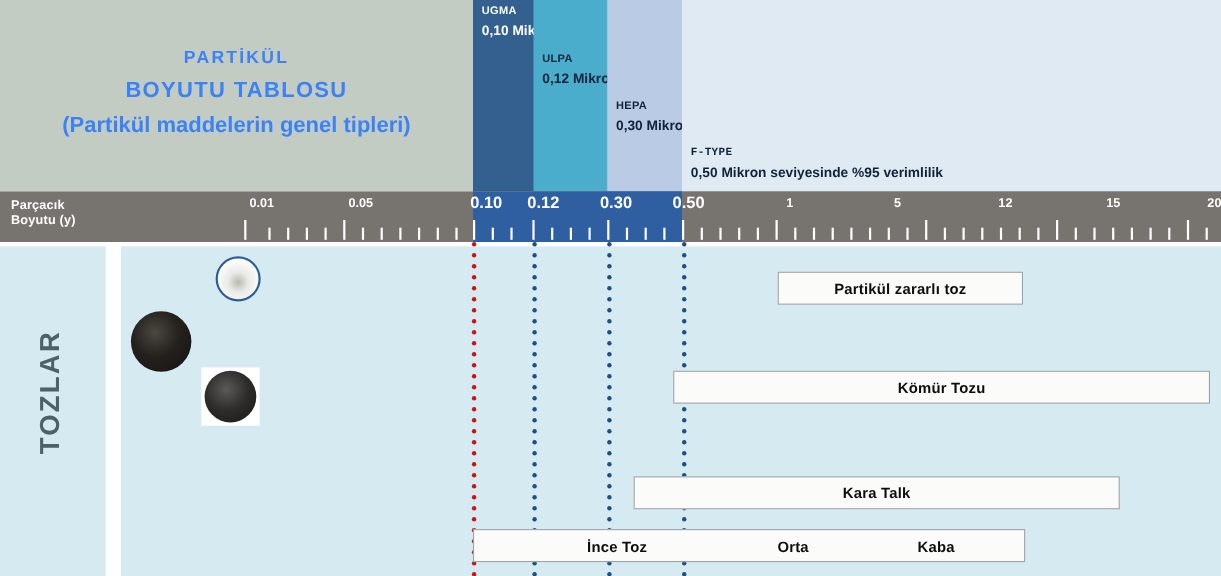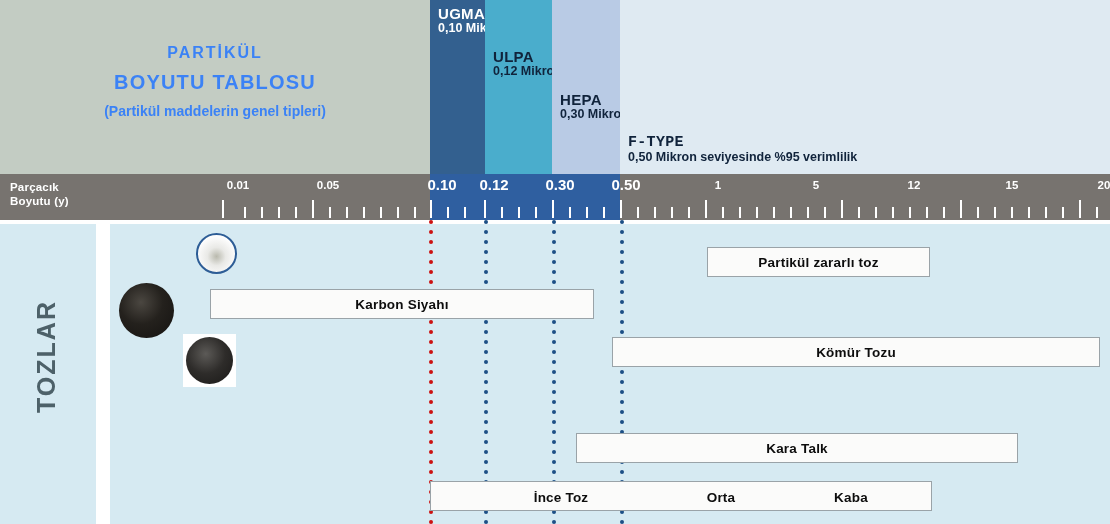--- a/index.html
+++ b/index.html
@@ -6,25 +6,25 @@
   body{width:1110px;height:524px;position:relative;overflow:hidden;
        font-family:"Liberation Sans","DejaVu Sans",sans-serif;}
 
   
   #header{position:absolute;left:0;top:0;width:1110px;height:174px;}
   #header-bg{position:absolute;left:0;top:0;width:1110px;height:174px;background:#c3ccc3;}
   #title-block{position:absolute;left:0;top:44px;width:430px;text-align:center;}
   .title-line{color:#3b82f6;font-weight:bold;letter-spacing:.5px;margin:0 0 9px 0;}
   #title-1{font-size:16px;letter-spacing:2px;}
   #title-2{font-size:20px;letter-spacing:1.2px;}
-  #title-3{font-size:14px;letter-spacing:0px;text-align:center;}
+  #title-3{font-size:20px;letter-spacing:0px;text-align:center;}
 
   .band{position:absolute;top:0;box-sizing:border-box;}
   .band-label{position:absolute;left:8px;font-weight:bold;white-space:nowrap;}
-  .band-name{font-size:15px;letter-spacing:.3px;}
+  .band-name{font-size:10px;letter-spacing:.3px;}
   .band-desc{font-size:12.5px;letter-spacing:0px;}
 
   #band-ugma{left:430px;width:680px;height:174px;background:#33608f;}
   #band-ulpa{left:485px;width:625px;height:174px;background:#4aadcc;}
   #band-hepa{left:552px;width:558px;height:174px;background:#b9cbe5;}
   #band-ftype{left:620px;width:490px;height:174px;background:#dfeaf2;}
   #band-ugma .band-label{color:#ffffff;}
   #band-ulpa .band-label,#band-hepa .band-label,#band-ftype .band-label{color:#10233b;}
   #ugma-name{top:5px;} #ugma-desc{top:21px;}
   #ulpa-name{top:48px;} #ulpa-desc{top:64px;}
@@ -317,23 +317,20 @@
       <div class="swatch" style="left: 196px; top: 13px; width: 37px; height: 37px; background: radial-gradient(circle at 50% 58%, rgb(185, 185, 173) 0%, rgb(233, 233, 230) 32%, rgb(253, 253, 253) 70%); border: 2px solid rgb(45, 93, 150);"></div>
       <div class="swatch" style="left: 119px; top: 63px; width: 55px; height: 55px; background: radial-gradient(circle at 40% 35%, rgb(75, 71, 65) 0%, rgb(36, 33, 29) 45%, rgb(20, 18, 16) 100%);"></div>
       <div class="sq-swatch" style="left: 183px; top: 114px; width: 53px; height: 53px;"></div>
       <div class="swatch" style="left: 186px; top: 117px; width: 47px; height: 47px; background: radial-gradient(circle at 42% 36%, rgb(92, 90, 87) 0%, rgb(46, 44, 42) 48%, rgb(25, 24, 23) 100%);"></div>
     </div>
 
   <div class="bar" style="left:707px;top:27px;width:223px;">
     <span class="bar-text">Partikül zararlı toz</span>
   </div>
 
-  <div class="bar" style="left:210px;top:69px;width:384px;">
-    <span class="bar-text">Karbon Siyahı</span>
-  </div>
 
   <div class="bar" style="left:612px;top:117px;width:488px;">
     <span class="bar-text">Kömür Tozu</span>
   </div>
 
 
   <div class="bar" style="left:576px;top:213px;width:442px;">
     <span class="bar-text">Kara Talk</span>
   </div>
 

